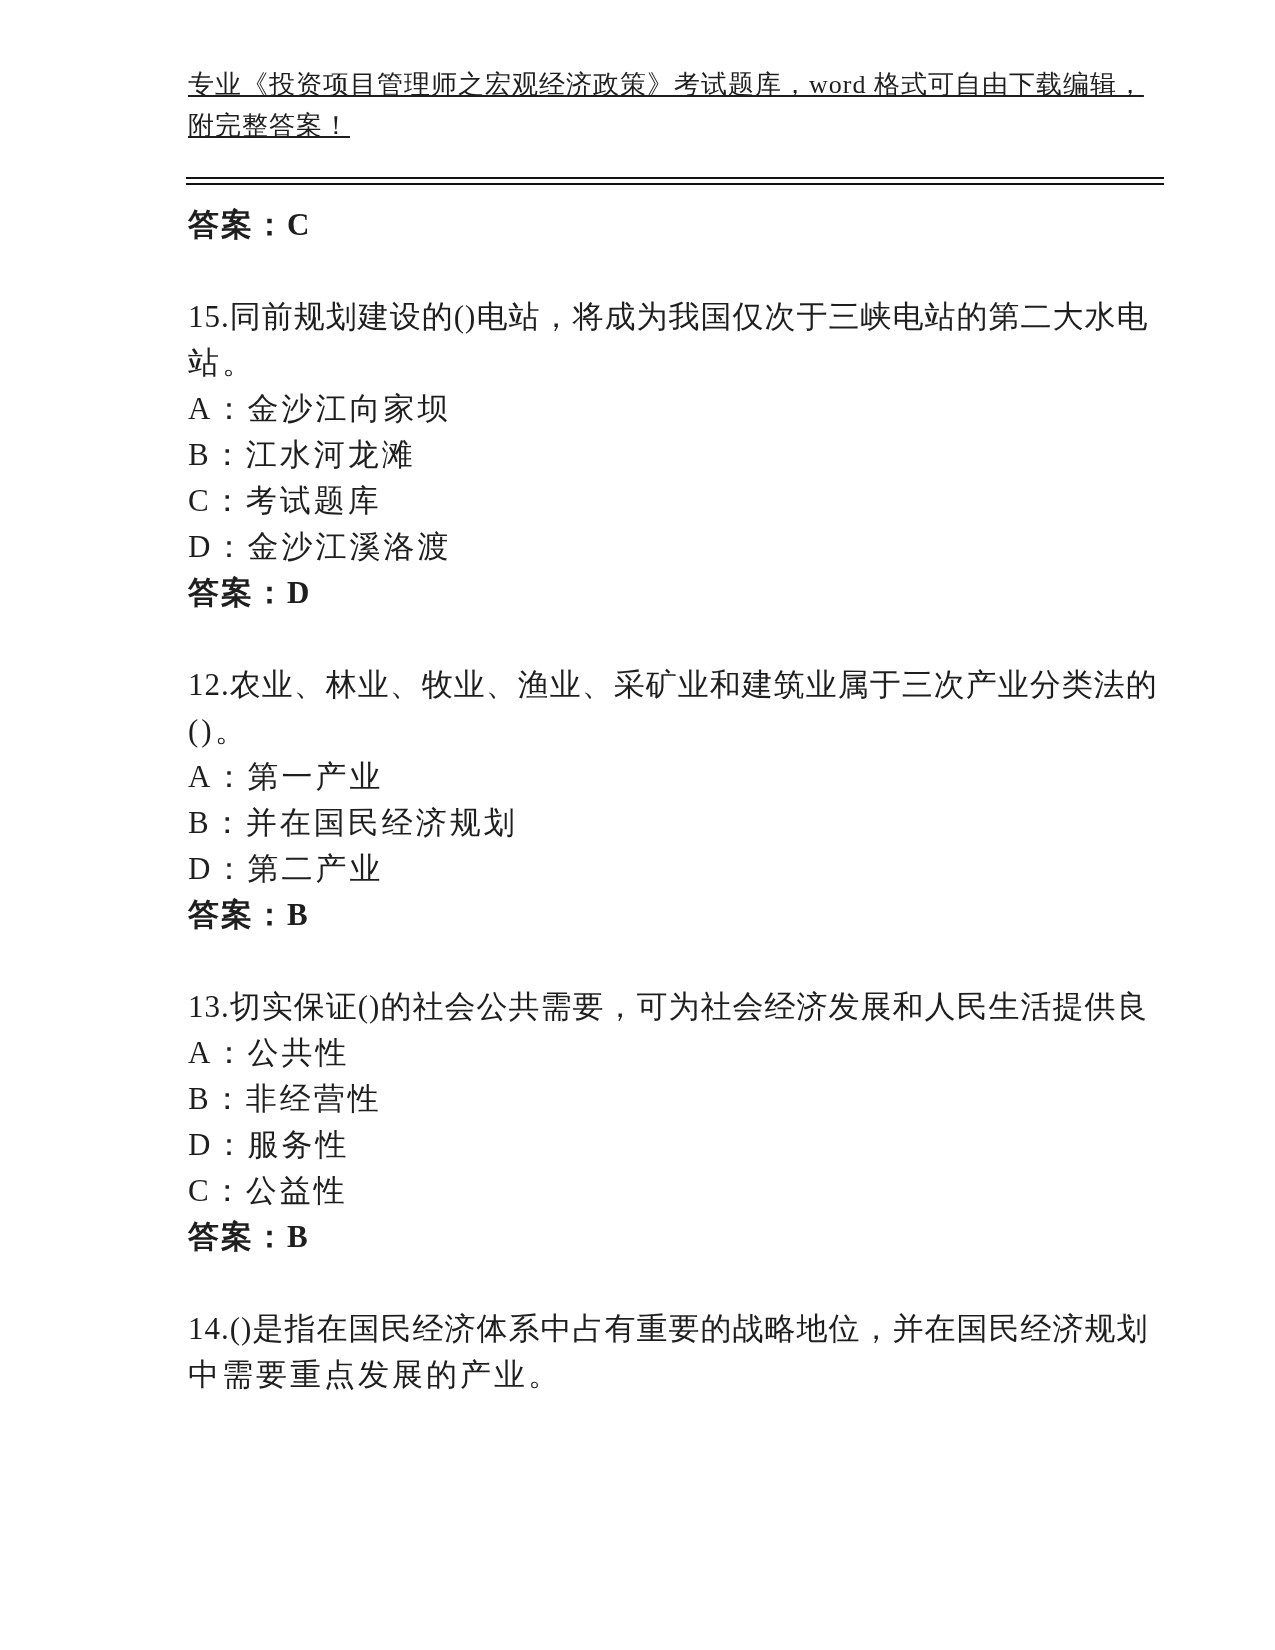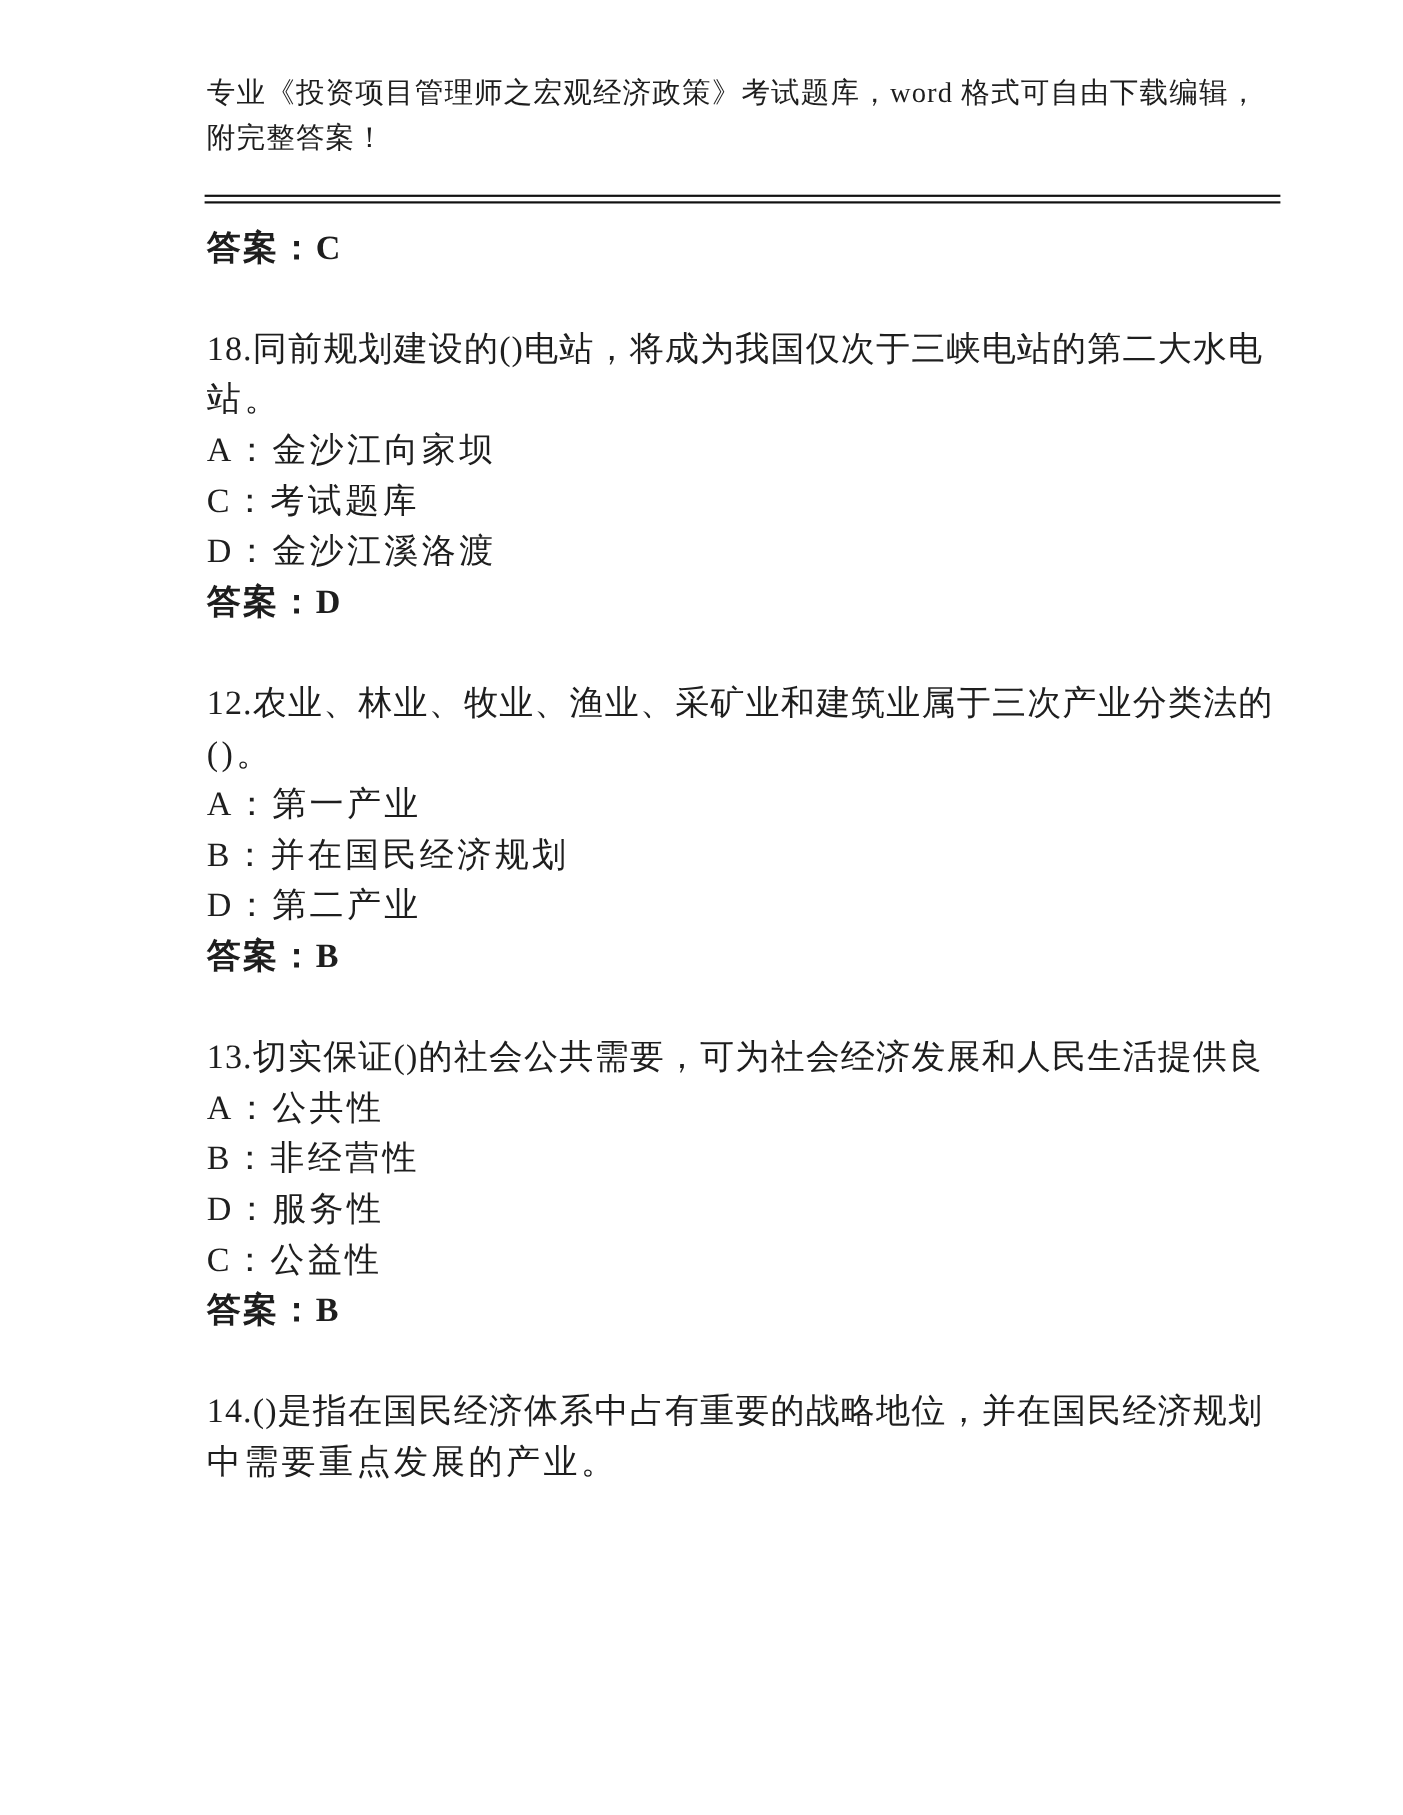--- a/index.html
+++ b/index.html
@@ -21,20 +21,21 @@
     left: 188px;
     top: 64px;
     width: 980px;
   }
   .doc-header .hline {
     height: 41px;
     line-height: 41px;
     font-size: 26px;
     letter-spacing: 1px;
     white-space: nowrap;
+    text-decoration: underline;
   }
   .header-rule {
     position: absolute;
     left: 186px;
     top: 177px;
     width: 978px;
     height: 8px;
     box-sizing: border-box;
     border-top: 2px solid #111111;
     border-bottom: 2px solid #111111;
@@ -78,23 +79,24 @@
 
   <div class="header-rule"></div>
 
   <div class="doc-body">
 
     <div class="block">
       <div class="line answer-line">答案：C</div>
     </div>
 
     <div class="block">
-      <div class="line qline">18.同前规划建设的()电站，将成为我国仅次于三峡电站的第二大水电</div>
+      <div class="line qline">15.同前规划建设的()电站，将成为我国仅次于三峡电站的第二大水电</div>
       <div class="line">站。</div>
       <div class="line">A：金沙江向家坝</div>
+      <div class="line">B：江水河龙滩</div>
       <div class="line">C：考试题库</div>
       <div class="line">D：金沙江溪洛渡</div>
       <div class="line answer-line">答案：D</div>
     </div>
 
     <div class="block">
       <div class="line qline">12.农业、林业、牧业、渔业、采矿业和建筑业属于三次产业分类法的</div>
       <div class="line">()。</div>
       <div class="line">A：第一产业</div>
       <div class="line">B：并在国民经济规划</div>

